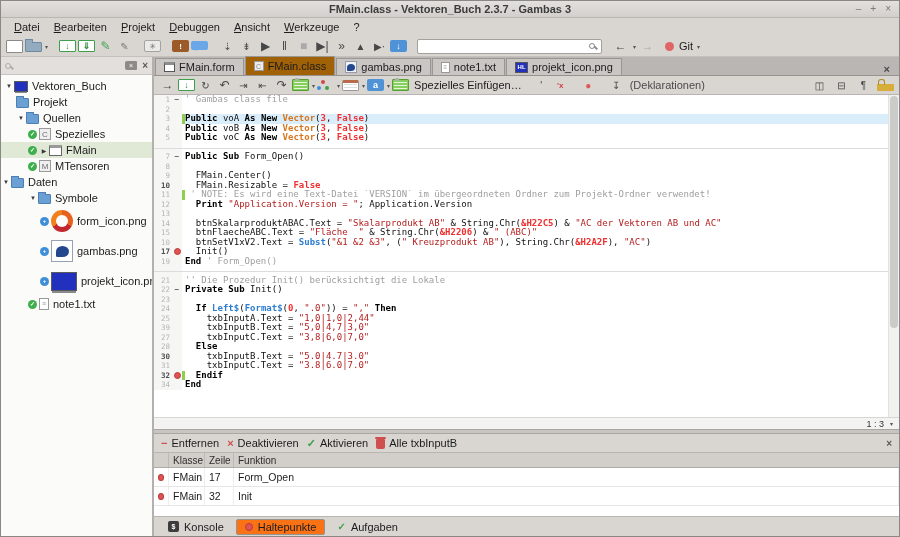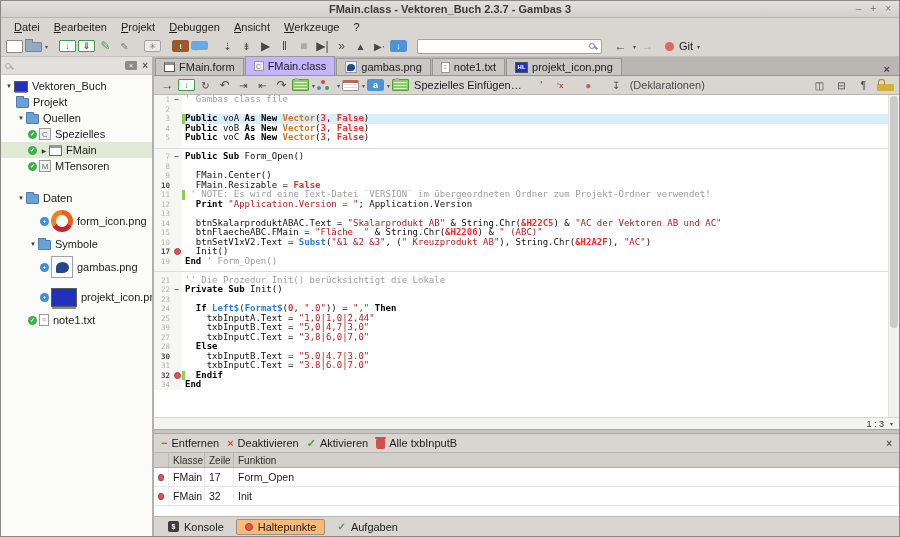--- a/index.html
+++ b/index.html
@@ -57,21 +57,21 @@
   .tri-form{width:13px;height:11px;background:#fff;border:1px solid #666;border-top:3px solid #9a9a9a;flex:0 0 13px}
   .tri-ubuntu{width:22px;height:22px;border-radius:50%;background:conic-gradient(#e8611c 0 33%,#c2262e 33% 66%,#f0811e 66% 100%);position:relative;flex:0 0 22px}
   .tri-ubuntu::after{content:"";position:absolute;inset:5px;background:#fbfbfa;border-radius:50%}
   .tri-gambas{width:22px;height:22px;background:#fff;border:1px solid #9aa0b0;display:flex;align-items:center;justify-content:center;flex:0 0 22px}
   .tri-gambas::after{content:"";width:13px;height:11px;background:#24488e;border-radius:70% 70% 70% 15%}
   .tri-text{width:10px;height:12px;background:#fff;border:1px solid #999;color:#999;font-size:7px;line-height:10px;text-align:center;flex:0 0 10px}
   
   .editorcol{flex:1;display:flex;flex-direction:column;min-width:0}
   .tabbar{height:19px;flex:0 0 19px;background:#b9b6b3;display:flex;align-items:flex-end;padding-left:1px;border-bottom:1px solid #97948f}
   .tab{height:17px;display:flex;align-items:center;gap:4px;padding:0 8px;background:#c9c6c3;border:1px solid #9a9792;border-bottom:none;margin-right:1px;font-size:11px;cursor:default}
-  .tab.active{background:#c4b5fd;height:19px}
+  .tab.active{background:#a16207;height:19px}
   .tabclose{margin-left:auto;padding:0 9px;color:#4a4a4a;font-size:11px;font-weight:bold}
   .tic-form{width:11px;height:10px;background:#fff;border:1px solid #555;border-top:3px solid #8d8d8d}
   .tic-class{width:10px;height:10px;background:#ececec;border:1px solid #999;color:#888;font-size:7px;display:flex;align-items:center;justify-content:center}
   .tic-gambas{width:12px;height:12px;background:#eef3f8;border:1px solid #99a;display:flex;align-items:center;justify-content:center}
   .tic-gambas::after{content:"";width:8px;height:7px;background:#24488e;border-radius:70% 70% 70% 15%}
   .tic-text{width:9px;height:11px;background:#fff;border:1px solid #999;color:#999;font-size:6px;line-height:9px;text-align:center}
   .tic-hl{width:13px;height:11px;background:#2231bd;border:1px solid #555;color:#fff;font-size:6px;font-weight:bold;display:flex;align-items:center;justify-content:center}
   
   .etoolbar{height:19px;flex:0 0 19px;background:#d9d6d2;border-bottom:1px solid #b8b5b2;display:flex;align-items:center;padding:0 5px;gap:2px}
   .eflex{flex:1}
@@ -110,21 +110,21 @@
   .c-klasse{width:36px;flex:0 0 36px}
   .c-zeile{width:29px;flex:0 0 29px}
   .c-funktion{flex:1;border-right:none}
   .tbody{flex:0 0 48px;background:#fff;overflow:hidden}
   .brow{display:flex;align-items:center;height:19px;border-bottom:1px solid #e6e6e6;font-size:10.5px}
   .brow .thc{border-right:1px solid #eee}
   .rdot{width:7px;height:7px;border-radius:50%;background:#e25252;border:1px solid #b73c3c}
   
   .btabs{height:20px;flex:0 0 20px;background:#d9d6d2;border-top:1px solid #b8b5b2;display:flex;align-items:center;padding-left:5px;gap:3px}
   .btab{display:flex;align-items:center;gap:5px;padding:1px 8px;height:16px;border-radius:2px;border:1px solid transparent;cursor:default}
-  .btab.active{background:#fdba74;border-color:#96938f}
+  .btab.active{background:#f97316;border-color:#96938f}
   .bt-console{width:11px;height:11px;background:#3c3c3c;border-radius:2px;color:#fff;font-size:7px;font-weight:bold;display:flex;align-items:center;justify-content:center}
   .bt-dot{width:8px;height:8px;border-radius:50%;background:#e25252;border:1px solid #b73c3c}
   .bt-check{color:#3fa04c;font-size:10px;font-weight:bold}
   
   .sh-page{width:10px;height:13px;background:#fff;border:1px solid #8a8a8a;border-radius:1px}
   .sh-folder{width:14px;height:10px;background:#93aabf;border:1px solid #6e8aa2;border-radius:1px;position:relative;margin-top:2px}
   .sh-folder::before{content:"";position:absolute;left:-1px;top:-4px;width:6px;height:3px;background:#93aabf;border:1px solid #6e8aa2;border-bottom:none;border-radius:1px 1px 0 0}
   .sh-savebox{width:12px;height:12px;background:#fff;border:1px solid #3fa04c;color:#2f8f3c;font-weight:bold;font-size:9px;display:inline-flex;align-items:center;justify-content:center;border-radius:1px}
   .sh-box{width:13px;height:12px;background:#eceae7;border:1px solid #a5a2a0;color:#6a6a6a;font-size:8px;display:inline-flex;align-items:center;justify-content:center;border-radius:2px}
   .sh-brown{width:11px;height:12px;background:#9c5a28;border-radius:2px;color:#fff;font-size:8px;font-weight:bold;display:inline-flex;align-items:center;justify-content:center}
@@ -236,34 +236,34 @@
             <span class="bdg check">✓</span>
             <span class="texp">▶</span>
             <span class="tri-form"></span>
             <span class="tlab">FMain</span>
           </div>
           <div class="trow" style="padding-left: 27px;">
             <span class="bdg check">✓</span>
             <span class="tri-class">M</span>
             <span class="tlab">MTensoren</span>
           </div>
-          <div class="trow" style="padding-left: 15px; margin-top: 16px;">
+          <div class="trow" style="">
             <span class="texp">▼</span>
             <span class="tri-folder"></span>
             <span class="tlab">Daten</span>
+          </div>
+          <div class="trow" style="padding-left: 27px;">
+            <span class="texp">▼</span>
+            <span class="tri-folder"></span>
+            <span class="tlab">Symbole</span>
           </div>
           <div class="trow big" style="padding-left: 39px;">
             <span class="bdg plus">+</span>
             <span class="tri-ubuntu"></span>
             <span class="tlab">form_icon.png</span>
-          </div>
-          <div class="trow" style="padding-left: 27px;">
-            <span class="texp">▼</span>
-            <span class="tri-folder"></span>
-            <span class="tlab">Symbole</span>
           </div>
           <div class="trow big" style="padding-left: 39px;">
             <span class="bdg plus">+</span>
             <span class="tri-gambas"></span>
             <span class="tlab">gambas.png</span>
           </div>
           <div class="trow big" style="padding-left: 39px;">
             <span class="bdg plus">+</span>
             <span class="tri-hl bigic"></span>
             <span class="tlab">projekt_icon.png</span>
@@ -447,21 +447,21 @@
               <div class="lbody">
                 <span class="lmark"></span>
                 <span class="ct"><span class="sg-p">  btnSkalarproduktABAC.Text = </span><span class="sg-s">"Skalarprodukt AB"</span><span class="sg-p"> &amp; String.Chr(</span><span class="sg-h">&amp;H22C5</span><span class="sg-p">) &amp; </span><span class="sg-s">"AC der Vektoren AB und AC"</span></span>
               </div>
             </div>
             <div class="cl">
               <span class="num">15</span>
               <span class="fold"></span>
               <div class="lbody">
                 <span class="lmark"></span>
-                <span class="ct"><span class="sg-p">  btnFlaecheABC.FMain = </span><span class="sg-s">"Fläche  "</span><span class="sg-p"> &amp; String.Chr(</span><span class="sg-h">&amp;H2206</span><span class="sg-p">) &amp; </span><span class="sg-s">" (ABC)"</span></span>
+                <span class="ct"><span class="sg-p">  btnFlaecheABC.Text = </span><span class="sg-s">"Fläche  "</span><span class="sg-p"> &amp; String.Chr(</span><span class="sg-h">&amp;H2206</span><span class="sg-p">) &amp; </span><span class="sg-s">" (ABC)"</span></span>
               </div>
             </div>
             <div class="cl">
               <span class="num">10</span>
               <span class="fold"></span>
               <div class="lbody">
                 <span class="lmark"></span>
                 <span class="ct"><span class="sg-p">  btnSetV1xV2.Text = </span><span class="sg-f">Subst</span><span class="sg-p">(</span><span class="sg-s">"&amp;1 &amp;2 &amp;3"</span><span class="sg-p">, (</span><span class="sg-s">" Kreuzprodukt AB"</span><span class="sg-p">), String.Chr(</span><span class="sg-h">&amp;H2A2F</span><span class="sg-p">), </span><span class="sg-s">"AC"</span><span class="sg-p">)</span></span>
               </div>
             </div>

